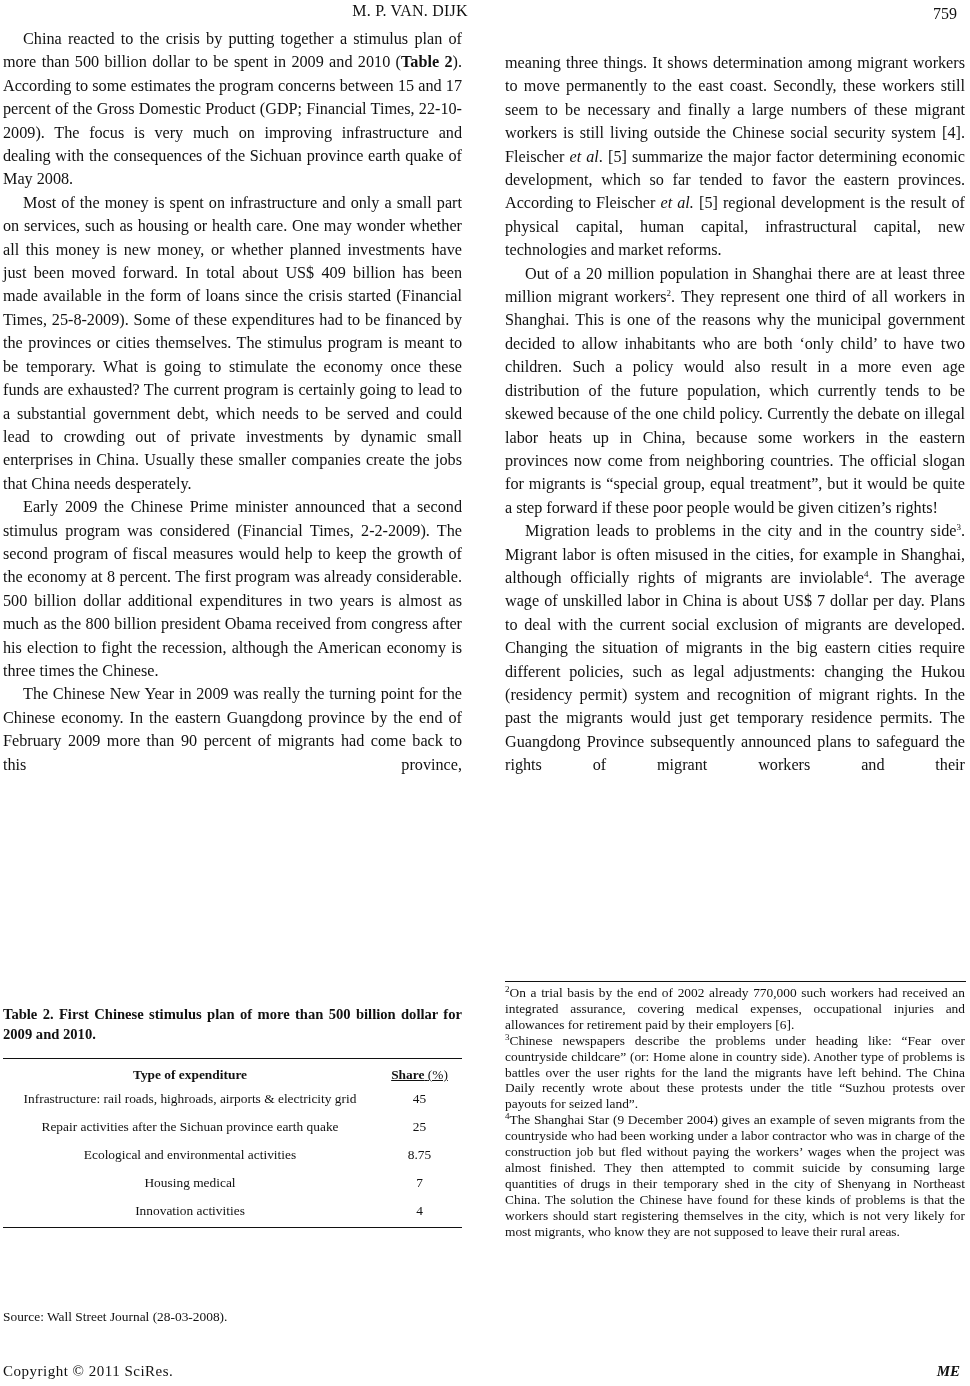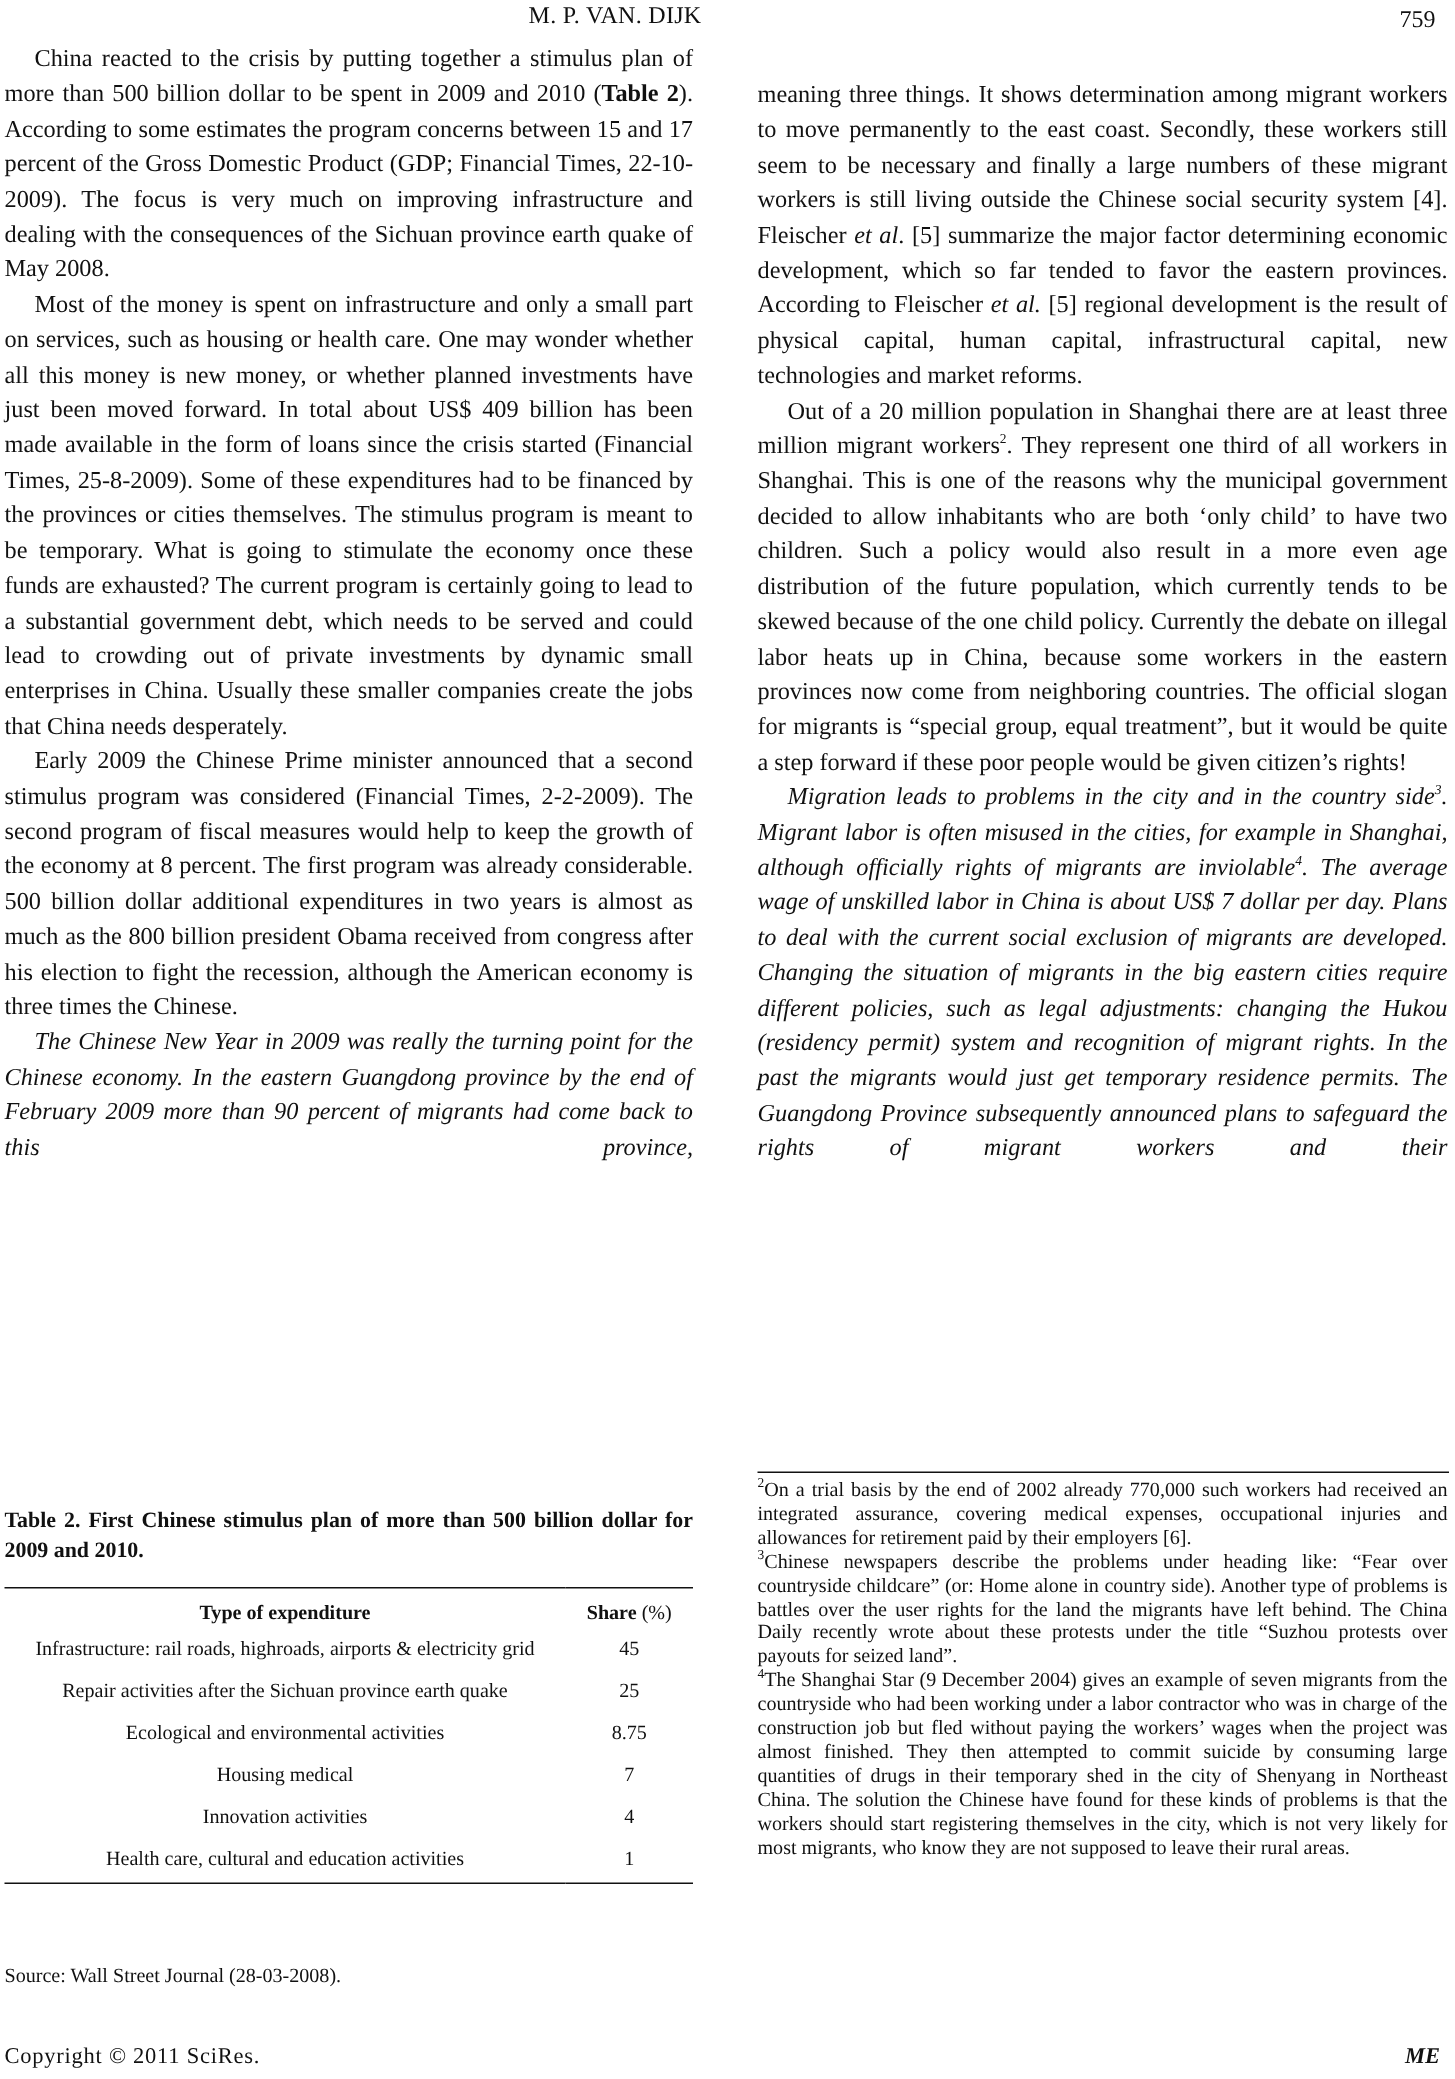--- a/index.html
+++ b/index.html
@@ -6,30 +6,30 @@
   body { width: 970px; height: 1386px; position: relative; overflow: hidden;
          font-family: "Liberation Serif", "DejaVu Serif", serif; color: #111; }
   .header-title { position: absolute; top: 2px; left: 0; width: 820px; text-align: center;
                   font-size: 16px; letter-spacing: 0.2px; }
   .page-num { position: absolute; top: 5px; right: 13px; font-size: 16px; }
   .col { position: absolute; font-size: 16.2px; line-height: 23.4px; text-align: justify; }
   .col-left { left: 3px; top: 28px; width: 459px; }
   .col-right { left: 505px; top: 52px; width: 460px; }
   .col p { margin: 0; text-indent: 20px; hyphens: none; }
   .col p.noindent { text-indent: 0; }
-  .justify-last { text-align-last: justify; font-style: italic; }
+  .justify-last { text-align-last: justify; }
   sup { font-size: 9px; line-height: 0; vertical-align: super; }
   .caption { position: absolute; left: 3px; top: 1004px; width: 459px;
              font-weight: bold; font-size: 14.6px; line-height: 20px; text-align: justify; font-family: Liberation Serif, serif; }
   .table-wrap { position: absolute; left: 3px; top: 1058px; width: 459px; }
   table { width: 100%; border-collapse: collapse; font-size: 13.4px; }
   table thead tr { border-top: 1.5px solid #111; margin-top: 31px; }
   table tbody tr:last-child { border-bottom: 1.5px solid #111; }
   th { font-weight: bold; padding: 8px 0 4px 0; text-align: center; }
-  th.share { text-align: center; width: 85px; }
+  th.share { text-align: center; width: 85px; text-decoration: underline; }
   th .unit { font-weight: normal; }
   td { text-align: center; padding: 4px 0 8px 0; line-height: 16px; vertical-align: middle; }
   td.type { padding-left: 6px; padding-right: 6px; }
   .source { position: absolute; left: 3px; top: 1309px; font-size: 13.4px; }
   .footnote-rule { position: absolute; left: 505px; top: 981px; width: 461px; border-top: 1px solid #111; }
   .footnotes { position: absolute; left: 505px; top: 985px; width: 460px; font-size: 13.4px;
                line-height: 15.9px; text-align: justify; }
   .footnotes p { margin: 0; }
   .footer-left { position: absolute; left: 3px; top: 1363px; font-size: 15px; letter-spacing: 0.5px; }
   .footer-right { position: absolute; right: 10px; top: 1363px; font-size: 15px; font-weight: bold; font-style: italic; }
@@ -73,24 +73,20 @@
           <td>8.75</td>
         </tr>
       <tr>
           <td class="type">Housing medical</td>
           <td>7</td>
         </tr>
       <tr>
           <td class="type">Innovation activities</td>
           <td>4</td>
         </tr>
-      <tr>
-          <td class="type">Health care, cultural and education activities</td>
-          <td>1</td>
-        </tr>
     </tbody>
   </table>
 </div>
 
 <div class="source">Source: Wall Street Journal (28-03-2008).</div>
 
 <div class="col col-right">
   <p class="noindent"><span>meaning three things. It shows determination among migrant workers to move permanently to the east coast. Secondly, these workers still seem to be necessary and finally a large numbers of these migrant workers is still living outside the Chinese social security system [4]. Fleischer </span><i>et al</i><span>. [5] summarize the major factor determining economic development, which so far tended to favor the eastern provinces. According to Fleischer </span><i>et al.</i><span> [5] regional development is the result of physical capital, human capital, infrastructural capital, new technologies and market reforms.</span></p>
   <p><span>Out of a 20 million population in Shanghai there are at least three million migrant workers</span><sup>2</sup><span>. They represent one third of all workers in Shanghai. This is one of the reasons why the municipal government decided to allow inhabitants who are both ‘only child’ to have two children. Such a policy would also result in a more even age distribution of the future population, which currently tends to be skewed because of the one child policy. Currently the debate on illegal labor heats up in China, because some workers in the eastern provinces now come from neighboring countries. The official slogan for migrants is “special group, equal treatment”, but it would be quite a step forward if these poor people would be given citizen’s rights!</span></p>
   <p class="justify-last"><span>Migration leads to problems in the city and in the country side</span><sup>3</sup><span>. Migrant labor is often misused in the cities, for example in Shanghai, although officially rights of migrants are inviolable</span><sup>4</sup><span>. The average wage of unskilled labor in China is about US$ 7 dollar per day. Plans to deal with the current social exclusion of migrants are developed. Changing the situation of migrants in the big eastern cities require different policies, such as legal adjustments: changing the Hukou (residency permit) system and recognition of migrant rights. In the past the migrants would just get temporary residence permits. The Guangdong Province subsequently announced plans to safeguard the rights of migrant workers and their</span></p>

